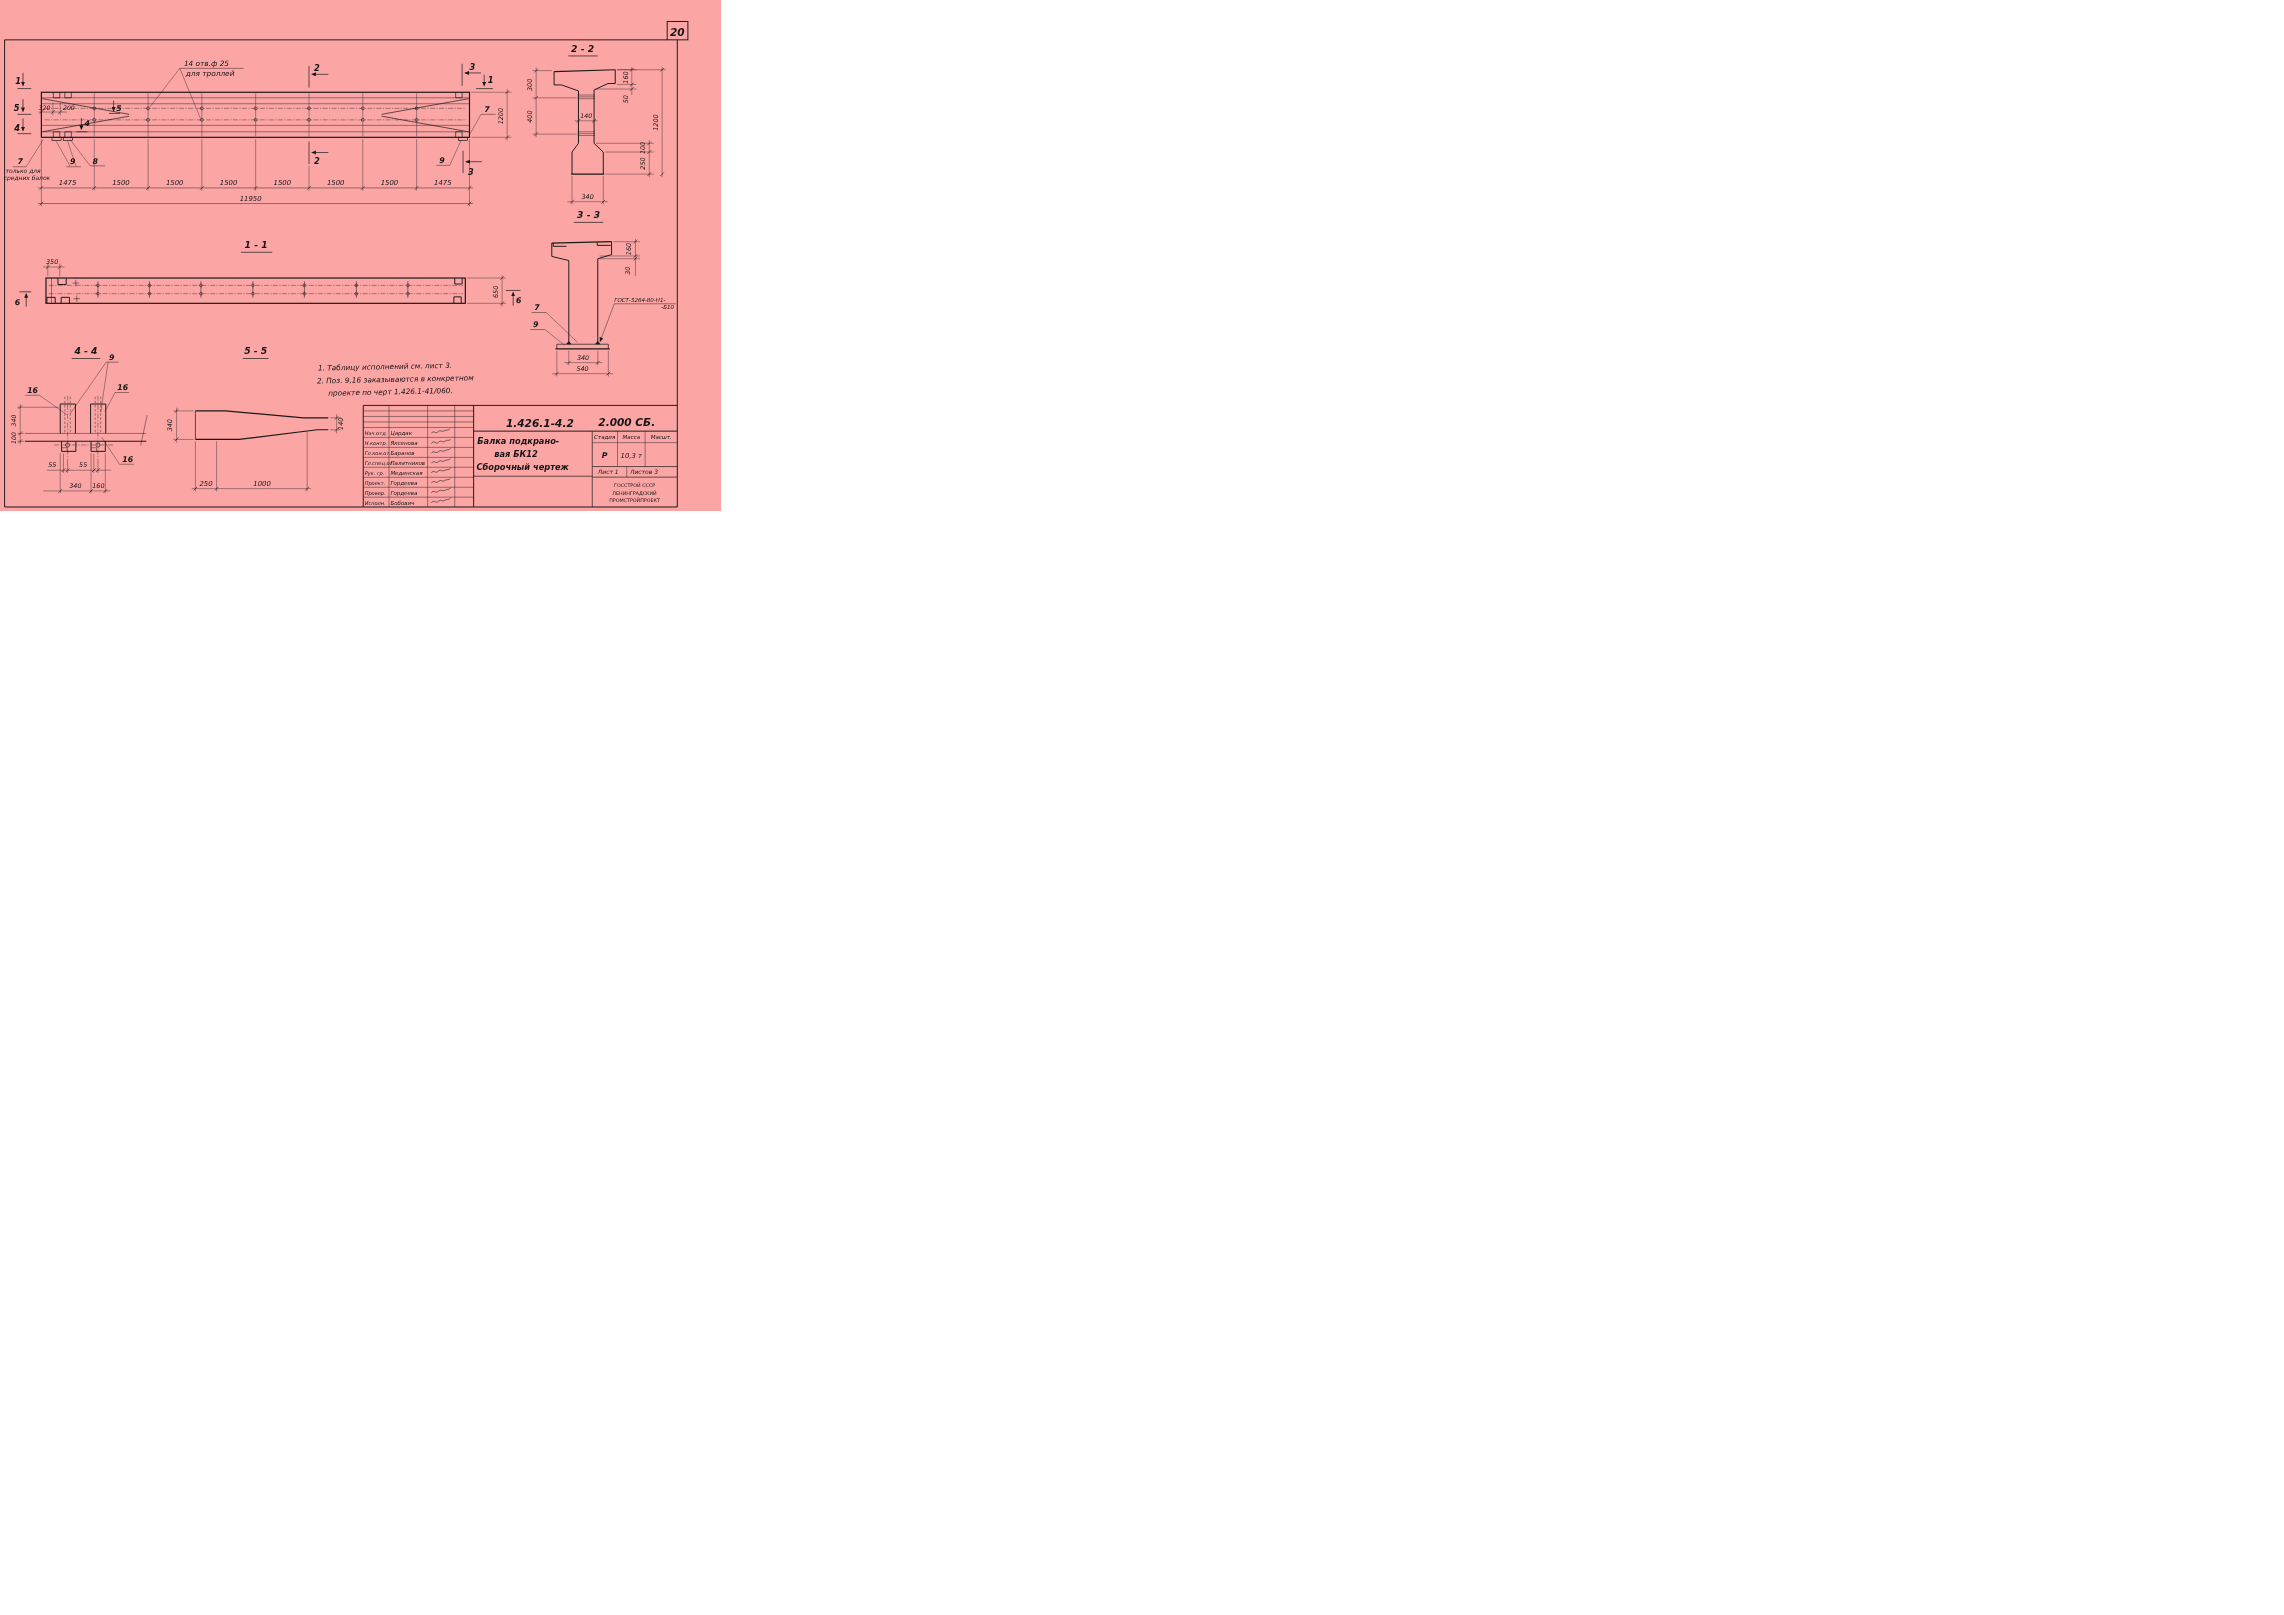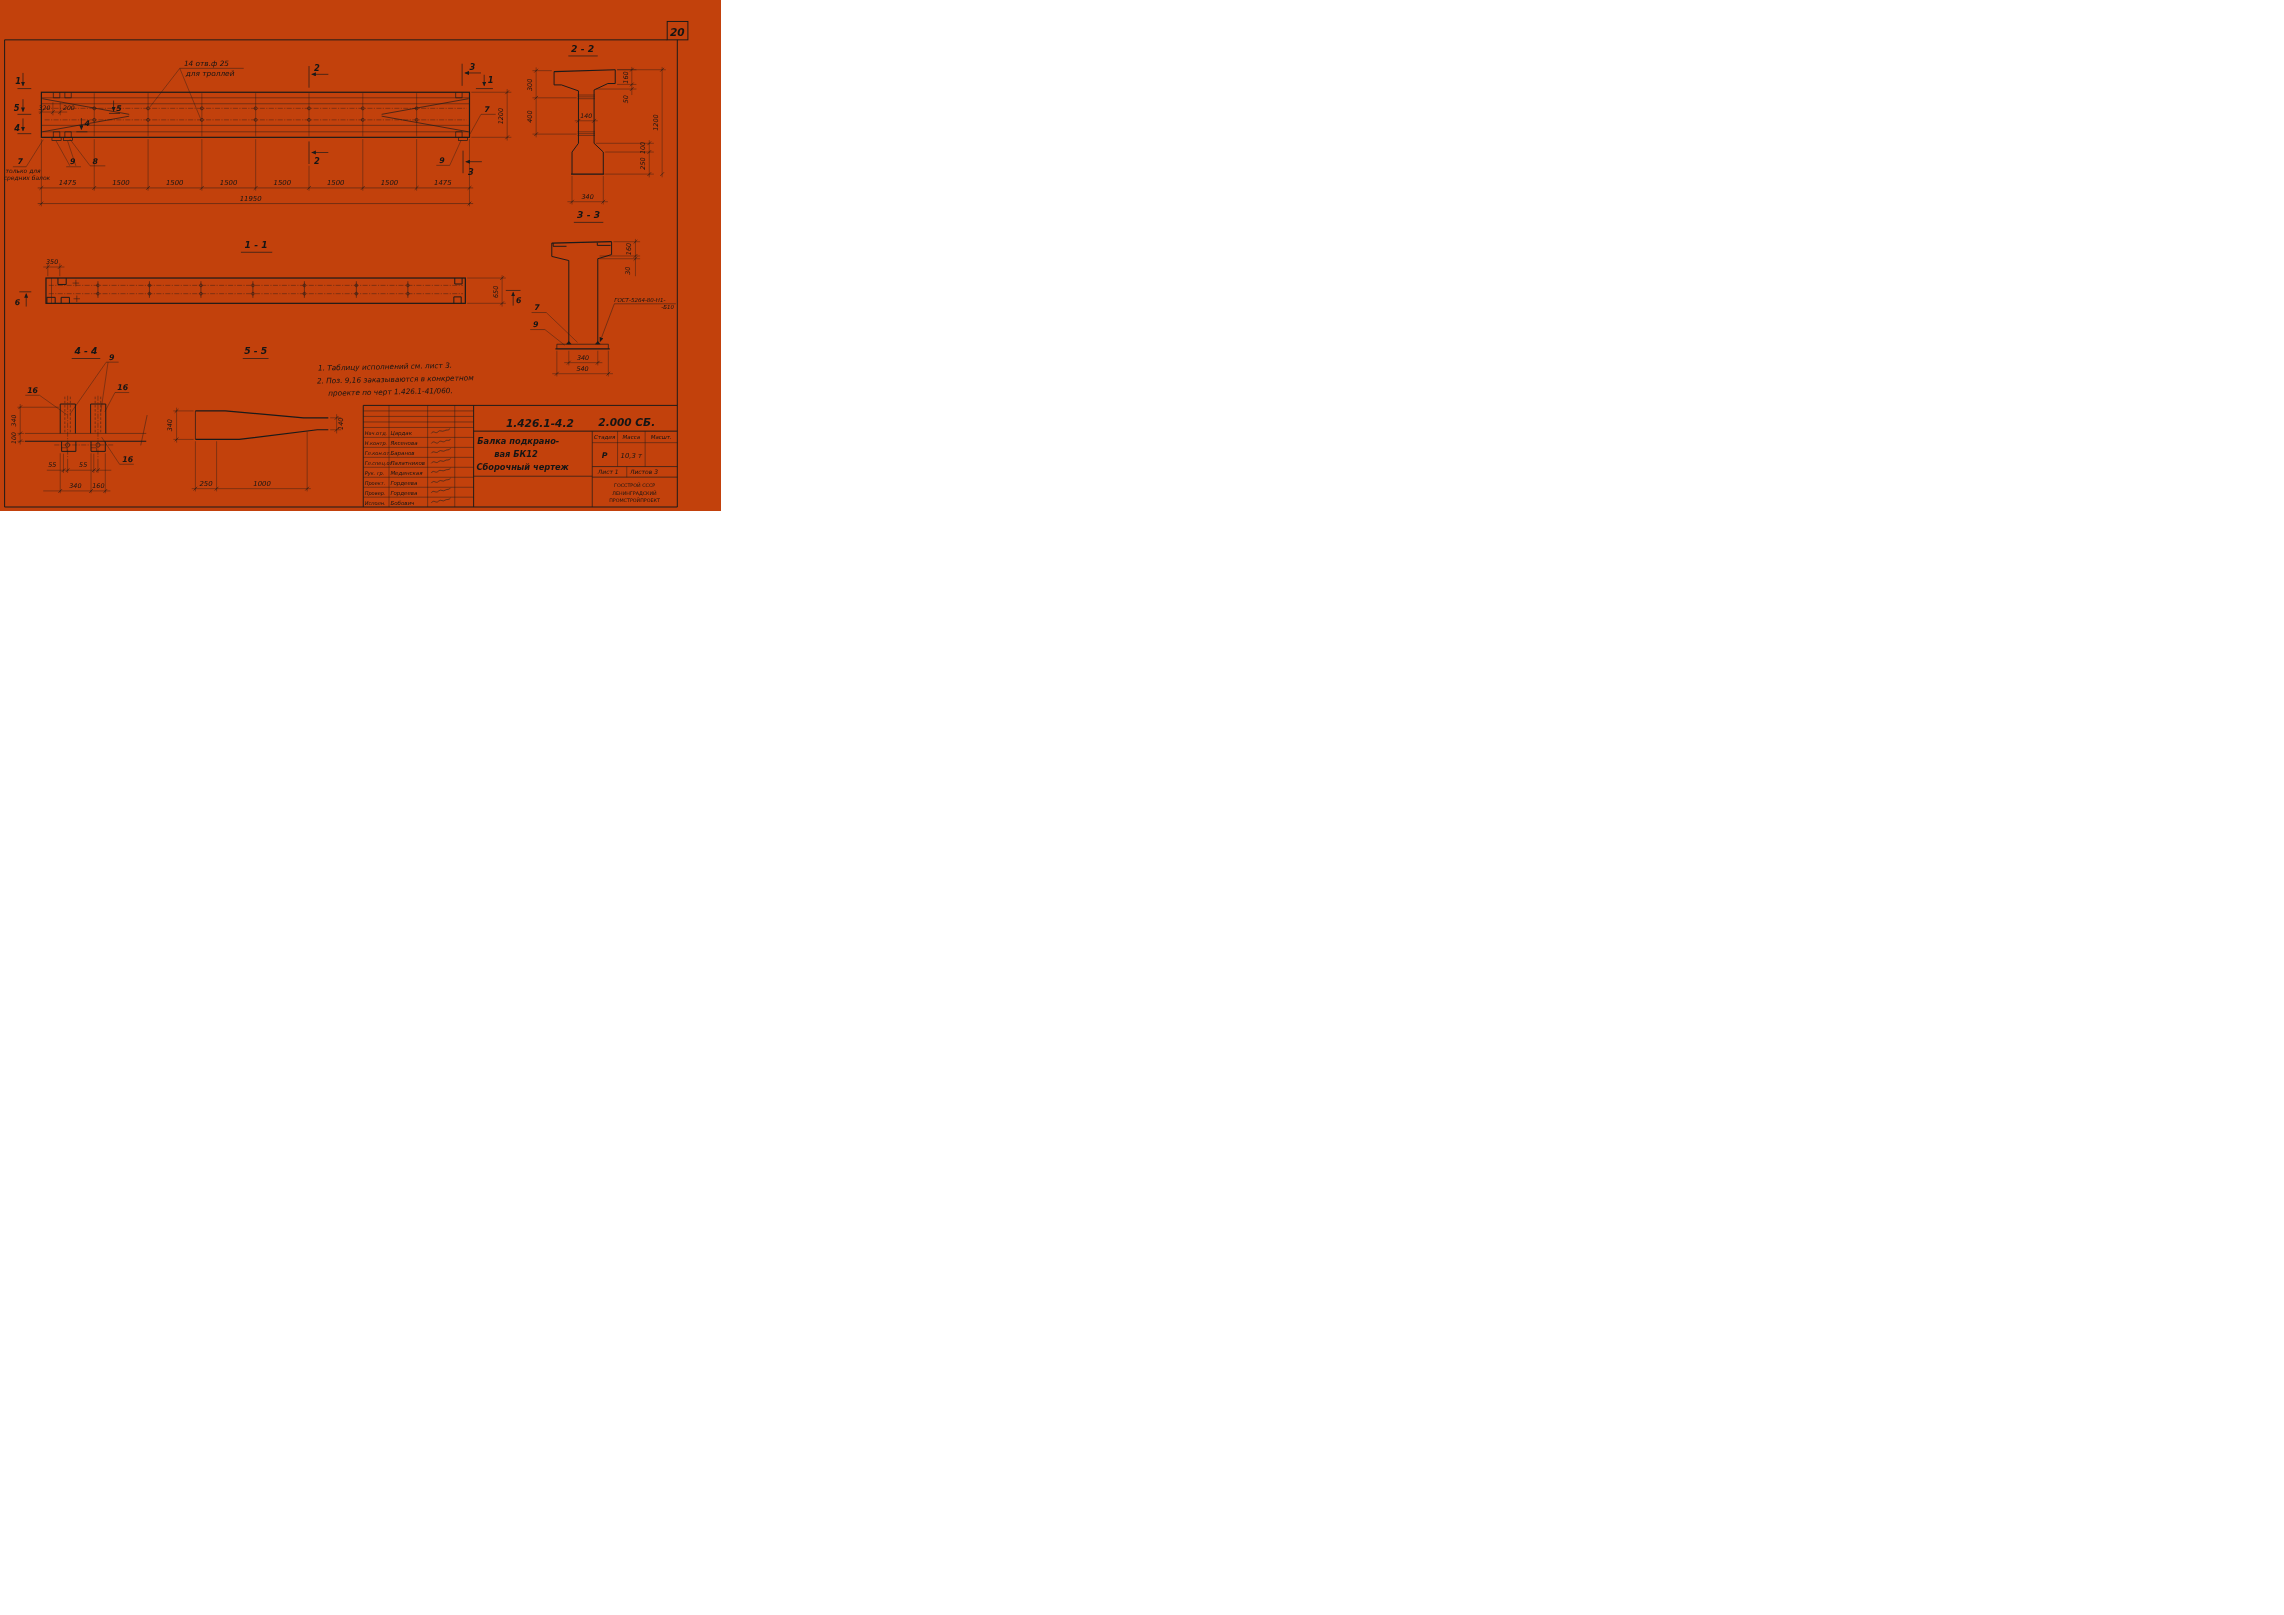--- a/index.html
+++ b/index.html
@@ -1,16 +1,16 @@
 <!DOCTYPE html>
 <html style="font-size:7.4px"><head>
 <meta charset="utf-8">
 <style>
   html,body{margin:0;padding:0;background:#ffffff;}
-  .sheet{width:721px;height:511px;background:#c2410c;position:relative;font-family:"DejaVu Sans",sans-serif;}
+  .sheet{width:721px;height:511px;background:#fca5a5;position:relative;font-family:"DejaVu Sans",sans-serif;}
   svg{display:block;}
   svg text{fill:#151515;font-family:"DejaVu Sans",sans-serif;font-style:italic;}
   .ln{stroke:#1a1a1a;fill:none;}
   .w3{stroke-width:2.6;} .w2{stroke-width:2.1;} .w15{stroke-width:1.5;} .w1{stroke-width:1.0;} .w08{stroke-width:0.85;}
   .cl{stroke:#1a1a1a;stroke-width:0.85;stroke-dasharray:11 3 2.5 3;fill:none;}
   .hid{stroke:#1a1a1a;stroke-width:0.95;stroke-dasharray:5.5 3.5;fill:none;}
   .tk{stroke:#1a1a1a;stroke-width:1.3;}
   .sig{stroke:#222;stroke-width:1.3;fill:none;}
   .f20{font-size:20px;font-weight:bold;} .f18{font-size:18px;font-weight:bold;}
   .f17{font-size:17px;font-weight:bold;} .f16{font-size:16px;} .f15{font-size:15px;}

